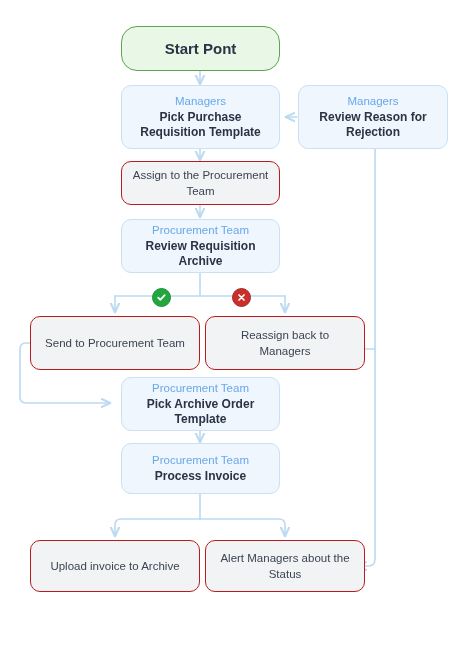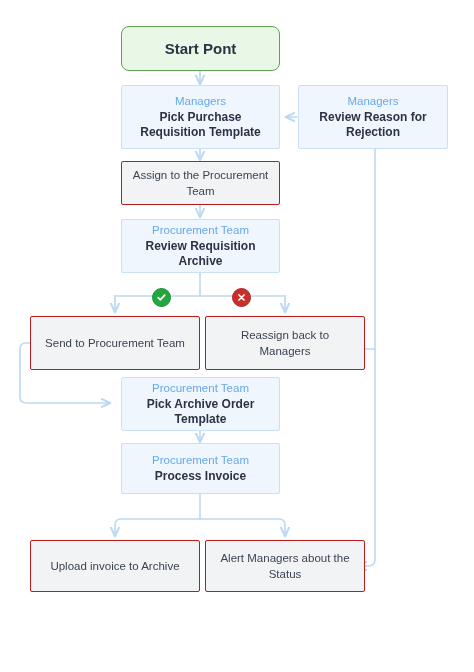--- a/index.html
+++ b/index.html
@@ -26,27 +26,27 @@
     pointer-events: none;
   }
   .node {
     position: absolute;
     box-sizing: border-box;
     display: flex;
     flex-direction: column;
     align-items: center;
     justify-content: center;
     text-align: center;
-    border-radius: 2px;
+    border-radius: 10px;
     padding: 6px 8px;
   }
   .node.start {
     background: #e9f7e6;
     border: 1.6px solid #5fa352;
-    border-radius: 8px;
+    border-radius: 16px;
   }
   .node.blue {
     background: #eff6fd;
     border: 1.2px solid #c9e0f5;
   }
   .node.gray {
     background: #f2f3f5;
     border: 1px solid #b91c1c;
   }
   .role {

